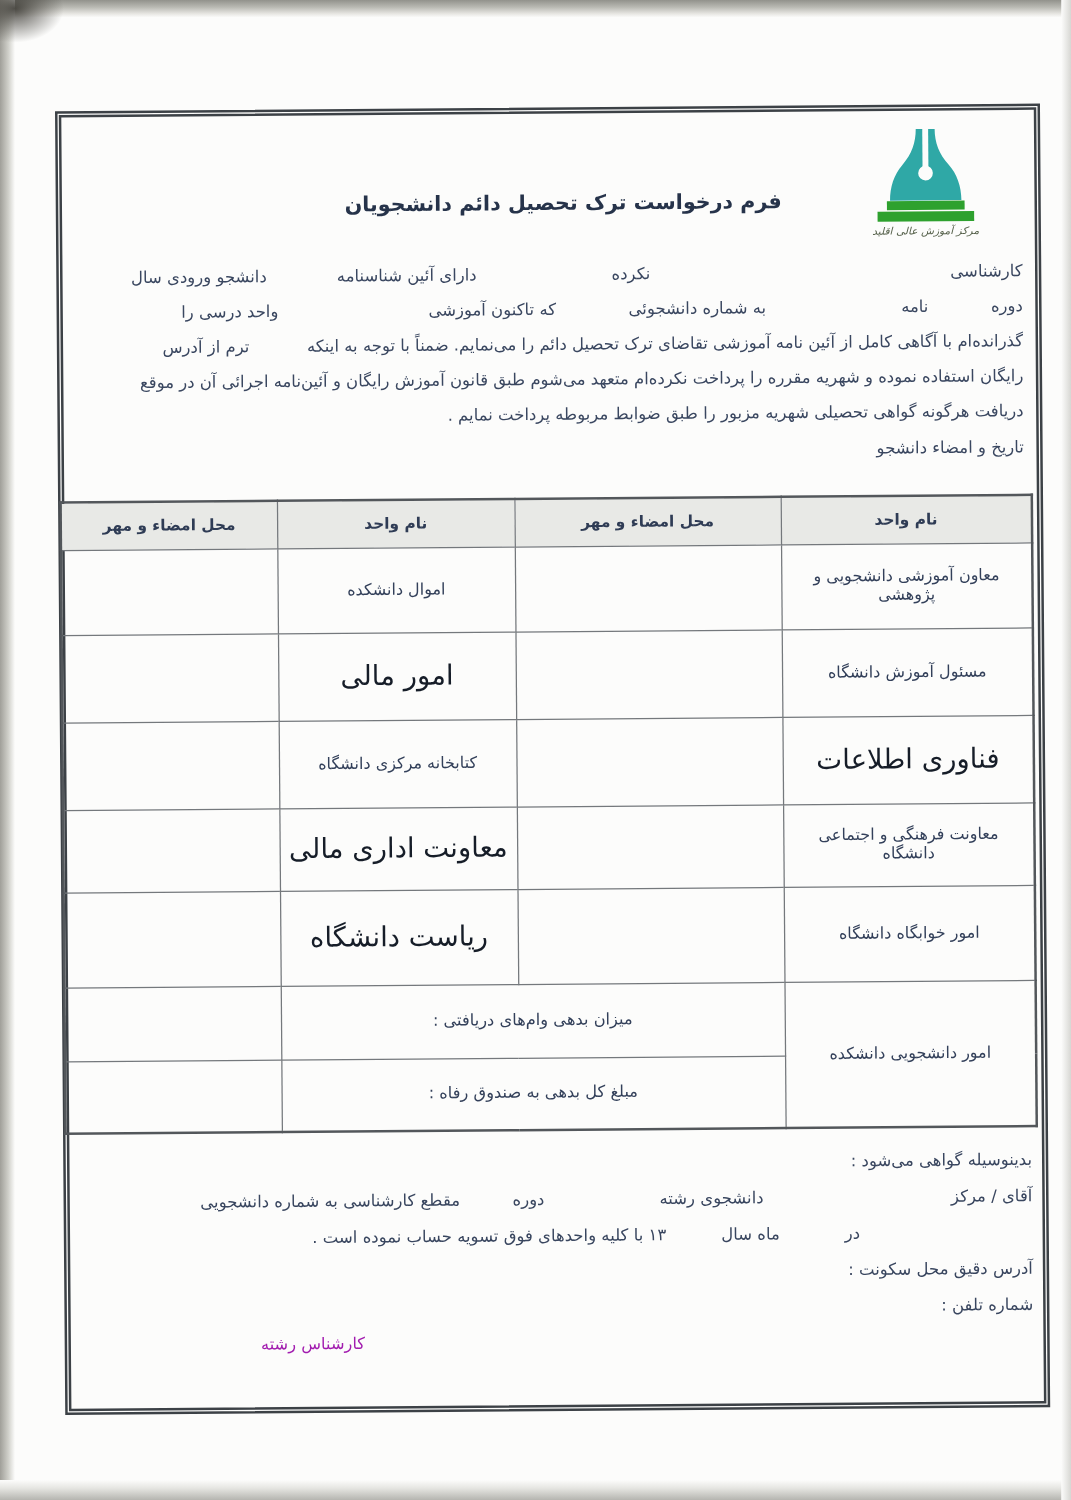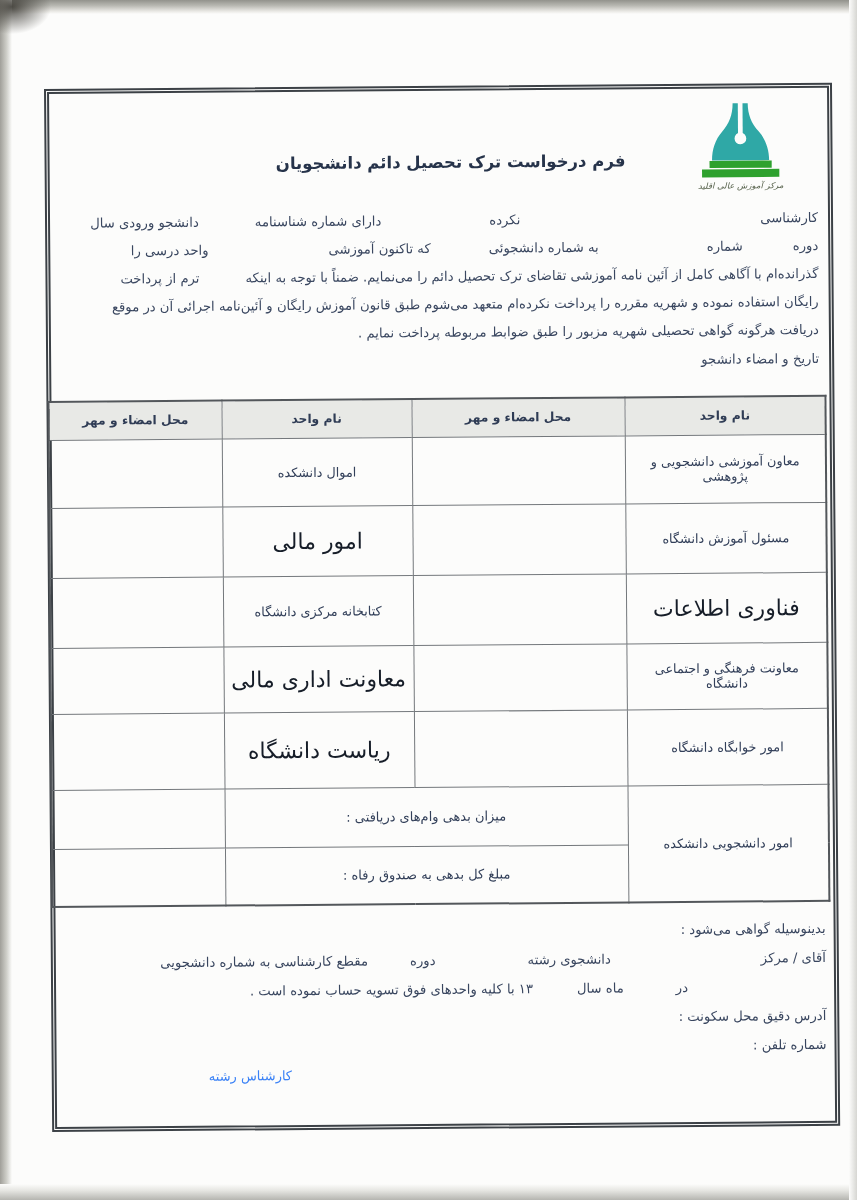--- a/index.html
+++ b/index.html
@@ -20,21 +20,21 @@
     background:linear-gradient(270deg,#d6d6d2 0%,#fcfcfb 100%);}
   .smudge-tl{position:absolute;left:-8px;top:-10px;width:78px;height:56px;
     background:radial-gradient(ellipse 55px 38px at 25% 30%,rgba(58,56,50,.88) 0%,rgba(58,56,50,0) 72%);}
   
   .frame{
     position:absolute;left:44px;top:89px;width:778px;height:1033px;
     border:5px double #3c4146;
     transform:rotate(-0.45deg);transform-origin:0 0;
   }
   
-  .logo{position:absolute;left:648px;top:13px;width:86px;text-align:center;}
+  .logo{position:absolute;left:648px;top:13px;width:86px;text-align:left;}
   .logo svg{display:block;margin:0 auto;}
   .logo-caption{font-size:8.5px;font-style:italic;color:#55604a;margin-top:2px;
     white-space:nowrap;transform:scaleY(.95);}
   
   .title{position:absolute;top:62px;left:12px;width:100%;text-align:center;
     font-size:16.5px;font-weight:bold;color:#26334a;direction:rtl;letter-spacing:.2px;}
   
   .intro{position:absolute;right:10px;top:116px;width:752px;direction:rtl;
     font-size:13.2px;line-height:28px;}
   .iline{display:flex;align-items:baseline;white-space:nowrap;height:28px;}
@@ -53,21 +53,21 @@
   td.unit{font-size:12.8px;color:#33405a;}
   td.unit.big{font-size:22px;color:#161d28;letter-spacing:.3px;}
   td.debt{font-size:13px;color:#33405a;text-align:right;padding-right:14px;}
   tr.hH{height:38px;} tr.h1{height:68px;} tr.h2{height:70px;} tr.h3{height:70px;}
   tr.h4{height:66px;} tr.h5{height:76px;} tr.h6{height:59px;} tr.h7{height:58px;}
   
   .cert{position:absolute;right:8px;top:826px;width:754px;direction:rtl;
     font-size:13.2px;line-height:29px;color:#39465f;}
   .cline{display:flex;align-items:baseline;white-space:nowrap;height:29px;}
   .plain{text-align:right;height:29px;}
-  .expert{position:absolute;left:152px;top:976px;font-size:13px;color:#3b82f6;direction:rtl;}
+  .expert{position:absolute;left:152px;top:976px;font-size:13px;color:#a21caf;direction:rtl;}
 </style>
 </head>
 <body>
 
 <div class="edge-top"></div>
 <div class="edge-left"></div>
 <div class="edge-bottom"></div>
 <div class="edge-right"></div>
 <div class="smudge-tl"></div>
 
@@ -85,39 +85,39 @@
   </div>
 
   <div class="title">فرم درخواست ترک تحصیل دائم دانشجویان</div>
 
   <div class="intro">
     <div class="iline">
       <span>کارشناسی</span>
       <span class="blank" style="width:240px"></span>
       <span>نکرده</span>
       <span class="blank" style="width:108px"></span>
-      <span>دارای شماره شناسنامه</span>
+      <span>دارای آئین شناسنامه</span>
       <span class="blank" style="width:56px"></span>
       <span>دانشجو ورودی سال</span>
     </div>
     <div class="iline">
       <span>دوره</span>
       <span class="blank" style="width:50px"></span>
-      <span>شماره</span>
+      <span>نامه</span>
       <span class="blank" style="width:108px"></span>
       <span>به شماره دانشجوئی</span>
       <span class="blank" style="width:58px"></span>
       <span>که تاکنون آموزشی</span>
       <span class="blank" style="width:120px"></span>
       <span>واحد درسی را</span>
     </div>
     <div class="iline">
       <span>گذرانده‌ام با آگاهی کامل از آئین نامه آموزشی تقاضای ترک تحصیل دائم را می‌نمایم. ضمناً با توجه به اینکه</span>
       <span class="blank" style="width:46px"></span>
-      <span>ترم از پرداخت</span>
+      <span>ترم از آدرس</span>
     </div>
     <div class="iline">
       <span>رایگان استفاده نموده و شهریه مقرره را پرداخت نکرده‌ام متعهد می‌شوم طبق قانون آموزش رایگان و آئین‌نامه اجرائی آن در موقع</span>
     </div>
     <div class="iline">
       <span>دریافت هرگونه گواهی تحصیلی شهریه مزبور را طبق ضوابط مربوطه پرداخت نمایم .</span>
     </div>
     <div class="sig-line">تاریخ و امضاء دانشجو</div>
   </div>
 

